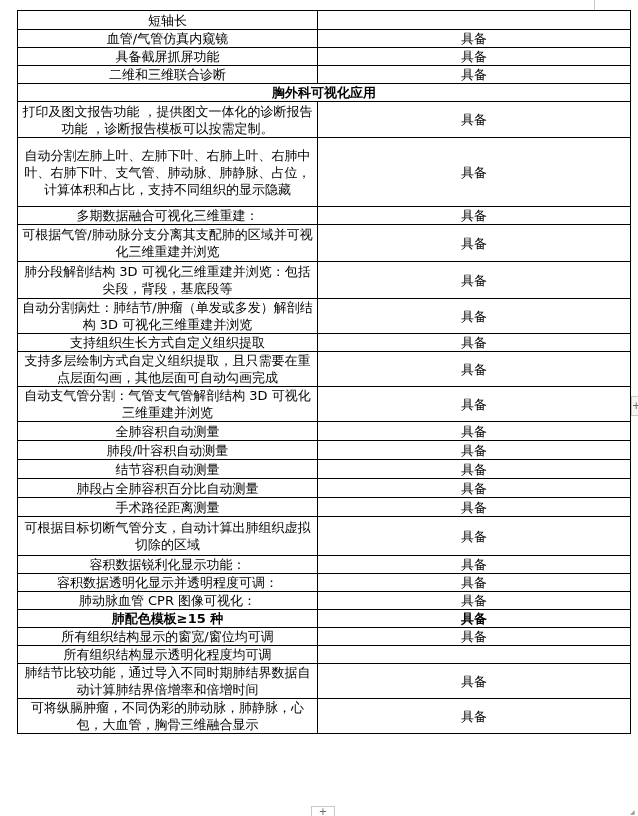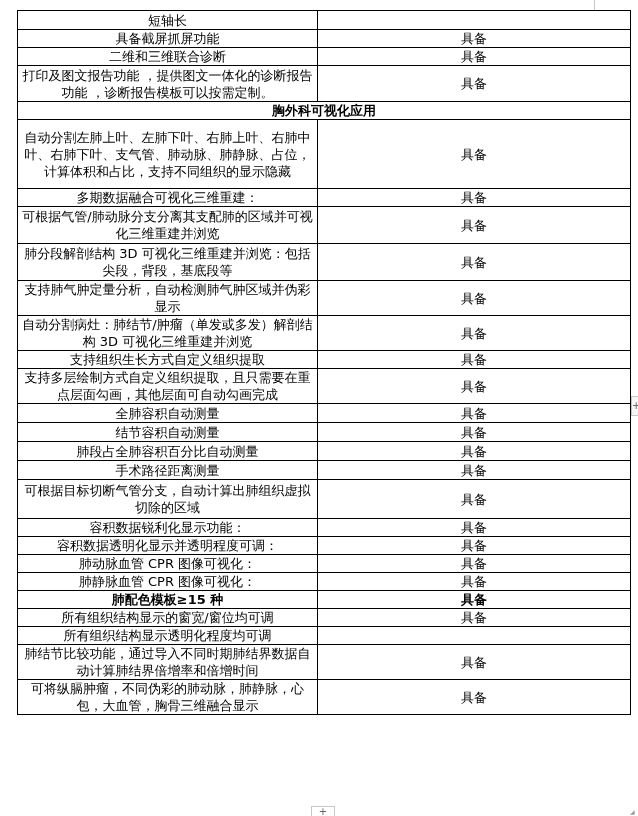--- a/index.html
+++ b/index.html
@@ -26,69 +26,77 @@
 <table class="spec">
   <colgroup>
       <col class="c1">
       <col class="c2">
     </colgroup>
   <tbody id="spec-body">
       <tr style="height: 19px;">
         <td>短轴长</td>
         <td></td>
       </tr>
+      <tr style="height: 16px;">
+        <td>血管/气管仿真内窥镜</td>
+        <td>具备</td>
+      </tr>
       <tr style="height: 17px;">
         <td>具备截屏抓屏功能</td>
         <td>具备</td>
       </tr>
       <tr style="height: 17px;">
         <td>二维和三维联合诊断</td>
         <td>具备</td>
       </tr>
+      <tr style="height: 16px;">
+        <td colspan="2" class="section">胸外科可视化应用</td>
+      </tr>
       <tr style="height: 36px;">
         <td>打印及图文报告功能 ，提供图文一体化的诊断报告功能 ，诊断报告模板可以按需定制。</td>
         <td>具备</td>
-      </tr>
-      <tr style="height: 16px;">
-        <td colspan="2" class="section">胸外科可视化应用</td>
       </tr>
       <tr style="height: 69px;">
         <td>自动分割左肺上叶、左肺下叶、右肺上叶、右肺中叶、右肺下叶、支气管、肺动脉、肺静脉、占位，计算体积和占比，支持不同组织的显示隐藏</td>
         <td>具备</td>
       </tr>
       <tr style="height: 17px; margin-top: 28px;">
         <td>多期数据融合可视化三维重建：</td>
         <td>具备</td>
       </tr>
       <tr style="height: 37px;">
         <td>可根据气管/肺动脉分支分离其支配肺的区域并可视化三维重建并浏览</td>
         <td>具备</td>
       </tr>
       <tr style="height: 37px;">
         <td>肺分段解剖结构 3D 可视化三维重建并浏览：包括尖段，背段，基底段等</td>
         <td>具备</td>
       </tr>
-      <tr style="height: 35px;">
-        <td>支持肺气肿定量分析，自动检测肺气肿区域并伪彩显示</td>
-        <td>具备</td>
-      </tr>
       <tr style="height: 34px;">
         <td>自动分割病灶：肺结节/肿瘤（单发或多发）解剖结构 3D 可视化三维重建并浏览</td>
         <td>具备</td>
       </tr>
       <tr style="height: 18px;">
         <td>支持组织生长方式自定义组织提取</td>
         <td>具备</td>
       </tr>
       <tr style="height: 33px;">
         <td>支持多层绘制方式自定义组织提取，且只需要在重点层面勾画，其他层面可自动勾画完成</td>
         <td>具备</td>
       </tr>
+      <tr style="height: 35px;">
+        <td>自动支气管分割：气管支气管解剖结构 3D 可视化三维重建并浏览</td>
+        <td>具备</td>
+      </tr>
       <tr style="height: 19px;">
         <td>全肺容积自动测量</td>
+        <td>具备</td>
+      </tr>
+      <tr style="height: 19px;">
+        <td>肺段/叶容积自动测量</td>
         <td>具备</td>
       </tr>
       <tr style="height: 19px;">
         <td>结节容积自动测量</td>
         <td>具备</td>
       </tr>
       <tr style="height: 19px;">
         <td>肺段占全肺容积百分比自动测量</td>
         <td>具备</td>
       </tr>
@@ -105,24 +113,20 @@
         <td>具备</td>
       </tr>
       <tr style="height: 17px;">
         <td>容积数据透明化显示并透明程度可调：</td>
         <td>具备</td>
       </tr>
       <tr style="height: 17px;">
         <td>肺动脉血管 CPR 图像可视化：</td>
         <td>具备</td>
       </tr>
-      <tr style="height: 17px;">
-        <td>肺静脉血管 CPR 图像可视化：</td>
-        <td>具备</td>
-      </tr>
       <tr style="height: 18px; font-weight: bold;">
         <td>肺配色模板≥15 种</td>
         <td>具备</td>
       </tr>
       <tr style="height: 18px;">
         <td>所有组织结构显示的窗宽/窗位均可调</td>
         <td>具备</td>
       </tr>
       <tr style="height: 18px;">
         <td>所有组织结构显示透明化程度均可调</td>

